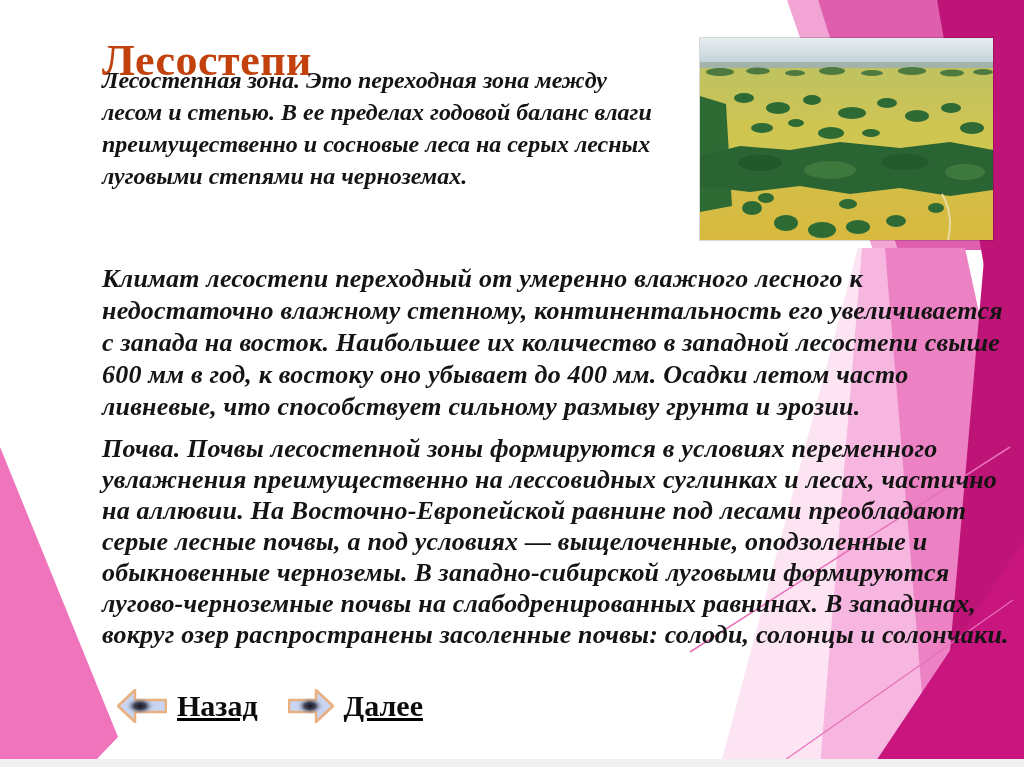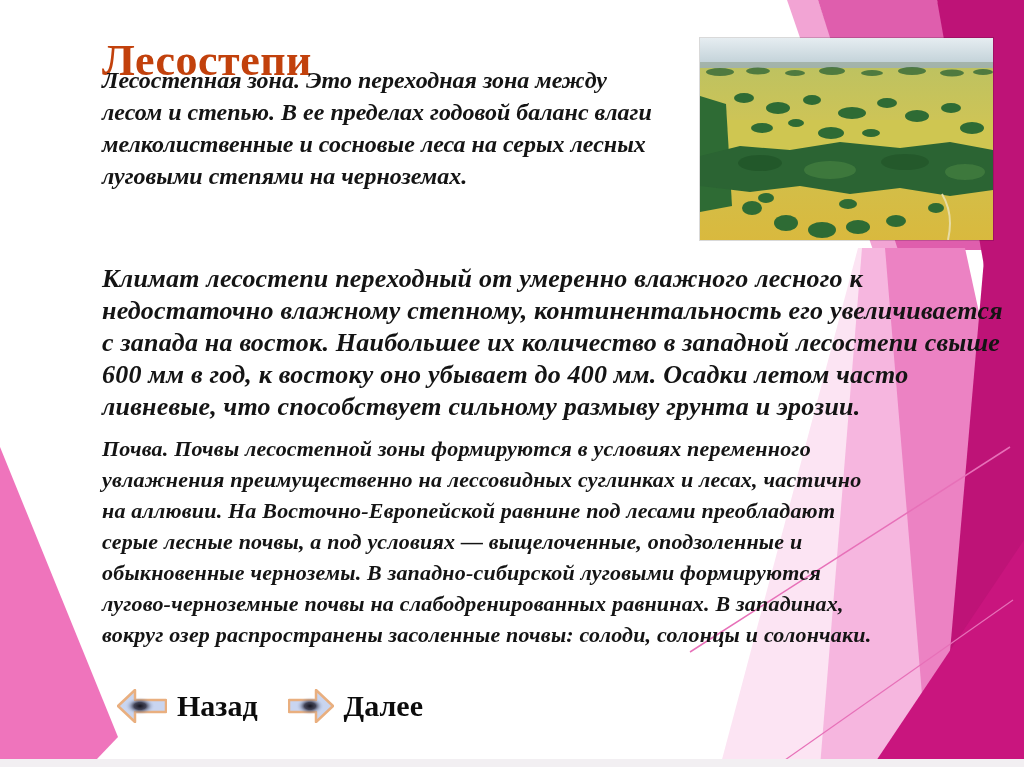--- a/index.html
+++ b/index.html
@@ -9,28 +9,28 @@
   }
   .deco-svg { position:absolute; left:0; top:0; width:1024px; height:767px; }
   .title {
     position:absolute; left:102px; top:6px; font-size:44px; font-weight:bold;
     color:#c2410c; letter-spacing:0.5px;
   }
   .para { position:absolute; color:#141414; font-weight:bold; font-style:italic; }
   .para .line { white-space:nowrap; }
   #para-intro   { left:102px; top:64px;  font-size:24px; line-height:32px; }
   #para-climate { left:102px; top:263px; font-size:26px; line-height:32px; letter-spacing:0.2px;font-style:italic; }
-  #para-soil    { left:102px; top:433px; font-size:22px; line-height:31px; letter-spacing:0.2px; }
+  #para-soil    { left:102px; top:433px; font-size:26px; line-height:31px; letter-spacing:0.2px; }
   .photo-frame {
     position:absolute; left:700px; top:38px; width:293px; height:202px;
     box-shadow:0 0 0 1px rgba(0,0,0,0.15);
   }
   .photo-frame svg { display:block; }
   .nav { position:absolute; left:117px; top:689px; display:flex; align-items:center; }
-  .nav-btn { display:flex; align-items:center; cursor:pointer; }
+  .nav-btn { display:flex; align-items:center; cursor:pointer;text-decoration:underline; }
   #next-btn { margin-left:30px;justify-content:center; }
   .nav-label {
     font-size:30px; font-weight:bold; color:#0c0c0c; margin-left:10px;
     font-style:normal;
   }
 </style>
 </head>
 <body>
 
 <div class="slide">
@@ -54,21 +54,21 @@
     </g>
     <polygon points="0,447 118,737 96,760 0,760" fill="#EF74BC"></polygon>
     <rect x="0" y="759" width="1024" height="8" fill="#F2EFF2"></rect>
   </svg>
 
   <h1 class="title">Лесостепи</h1>
 
   <div class="para" id="para-intro">
     <div class="line">Лесостепная зона. Это переходная зона между</div>
     <div class="line">лесом и степью. В ее пределах годовой баланс влаги</div>
-    <div class="line">мелколиственные и сосновые леса на серых лесных</div>
+    <div class="line">преимущественно и сосновые леса на серых лесных</div>
     <div class="line">луговыми степями на черноземах.</div>
   </div>
 
   <div class="para" id="para-climate">
     <div class="line">Климат лесостепи переходный от умеренно влажного лесного к</div>
     <div class="line">недостаточно влажному степному, континентальность его увеличивается</div>
     <div class="line">с запада на восток. Наибольшее их количество в западной лесостепи свыше</div>
     <div class="line">600 мм в год, к востоку оно убывает до 400 мм. Осадки летом часто</div>
     <div class="line">ливневые, что способствует сильному размыву грунта и эрозии.</div>
   </div>

